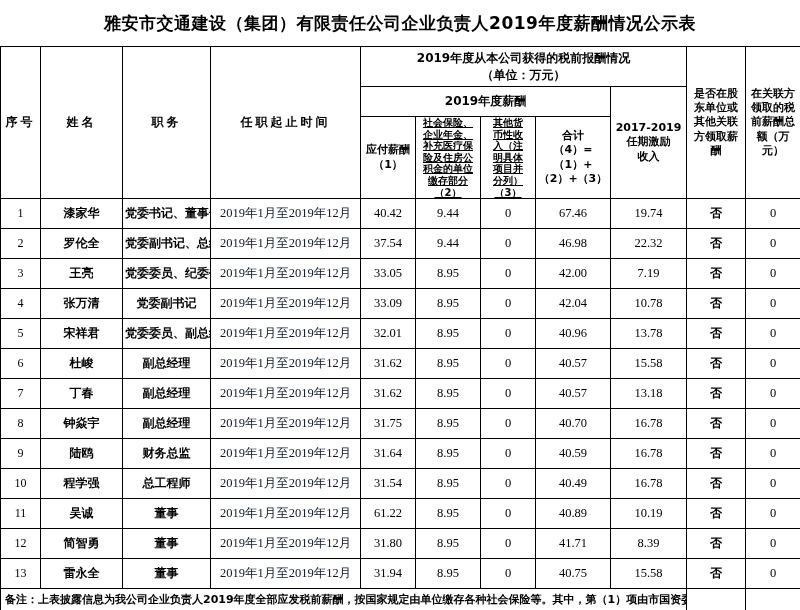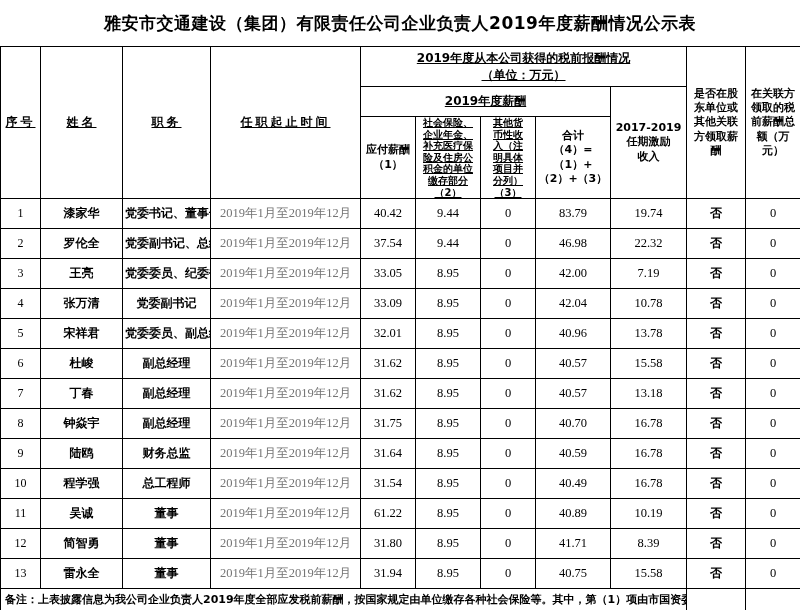--- a/index.html
+++ b/index.html
@@ -35,31 +35,31 @@
     overflow: hidden;
   }
   thead th {
     font-weight: bold;
     white-space: pre-line;
     font-family: "DejaVu Sans", sans-serif;
   }
   tr.hrow-1 { height: 40px; }
   tr.hrow-2 { height: 30px; padding-left: 40px; }
   tr.hrow-3 { height: 82px; }
-  th.h-main { font-size: 12px; line-height: 1.35; text-decoration: underline; }
+  th.h-main { font-size: 12px; line-height: 1.35; }
   th.h-spaced { letter-spacing: 3px; }
   th.h-small { font-size: 10px; line-height: 1.16; text-decoration: underline; }
   th.h-mid { font-size: 11px; line-height: 1.3; }
   tbody tr { height: 30px; }
   tbody td { font-size: 12px; }
   td.c-no { font-family: "Liberation Serif", serif; }
   td.c-name, td.c-position { font-weight: bold; font-size: 12px; white-space: nowrap; margin-top: 32px; }
   td.c-term {
     font-family: "Liberation Serif", serif;
-    color: #737373;
+    color: #0f172a;
     font-size: 12.5px;
     white-space: nowrap;
   }
   td.c-pay1, td.c-pay2, td.c-pay3, td.c-total, td.c-incentive, td.c-related_amount {
     font-family: "Liberation Serif", serif;
     font-size: 12.5px;
   }
   td.c-related { font-weight: bold; font-size: 12px; }
   tfoot tr { height: 22px; }
   tfoot td.note {
@@ -139,21 +139,21 @@
     </thead>
     <tbody id="rows">
         <tr>
           <td class="c-no">1</td>
           <td class="c-name">漆家华</td>
           <td class="c-position">党委书记、董事长</td>
           <td class="c-term">2019年1月至2019年12月</td>
           <td class="c-pay1">40.42</td>
           <td class="c-pay2">9.44</td>
           <td class="c-pay3">0</td>
-          <td class="c-total">83.79</td>
+          <td class="c-total">67.46</td>
           <td class="c-incentive">19.74</td>
           <td class="c-related">否</td>
           <td class="c-related_amount">0</td>
         </tr>
         <tr>
           <td class="c-no">2</td>
           <td class="c-name">罗伦全</td>
           <td class="c-position">党委副书记、总经理</td>
           <td class="c-term">2019年1月至2019年12月</td>
           <td class="c-pay1">37.54</td>

